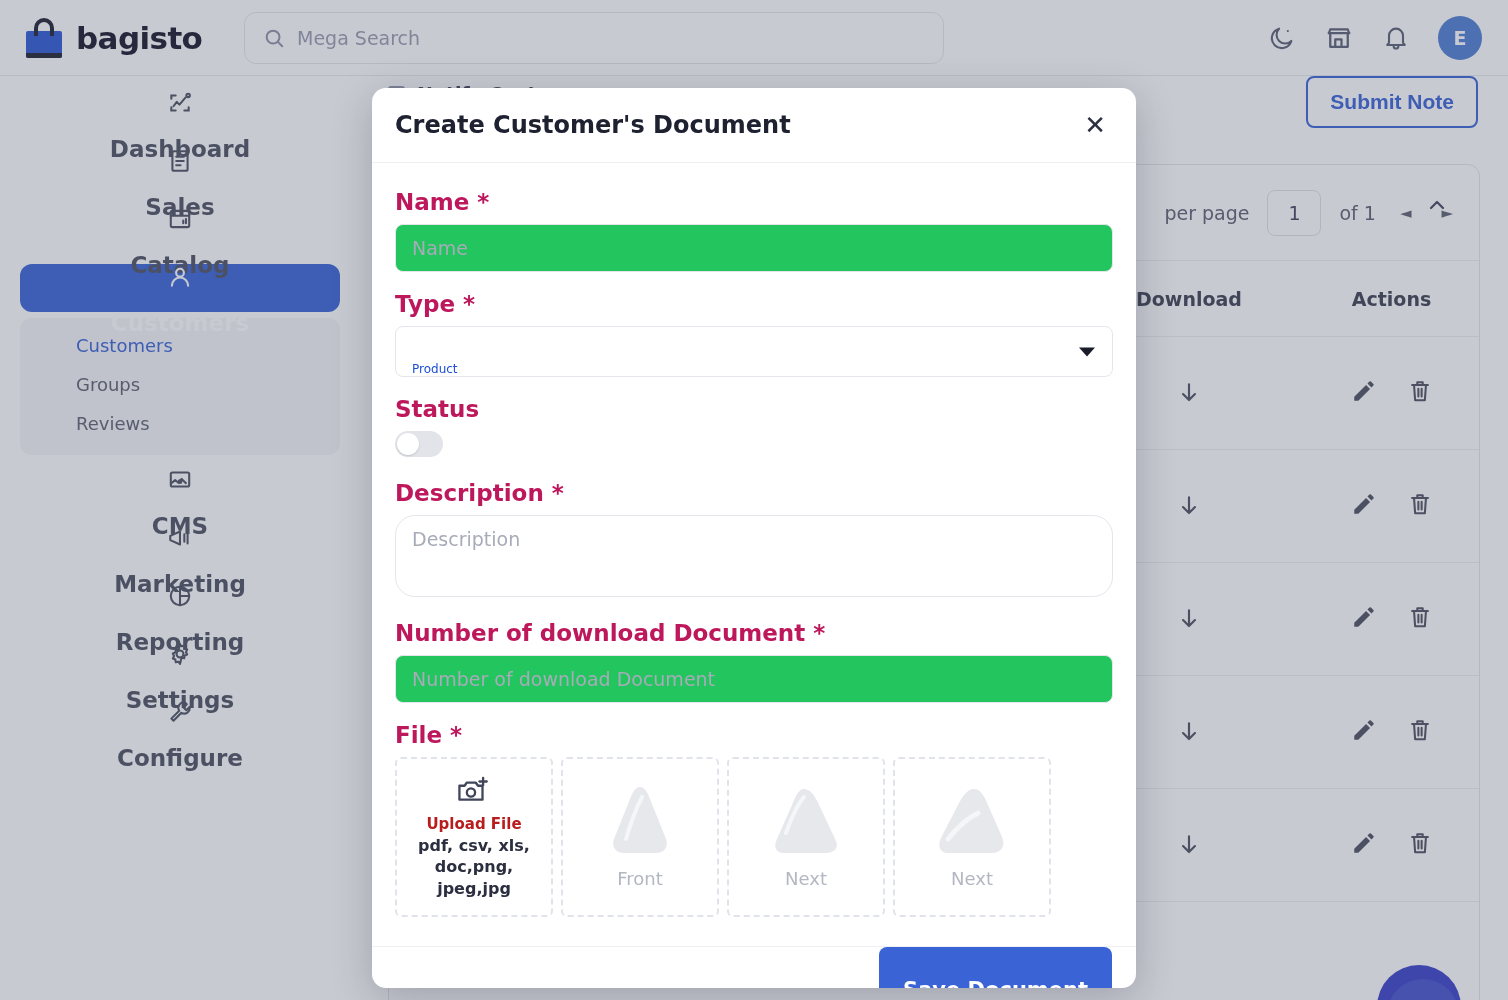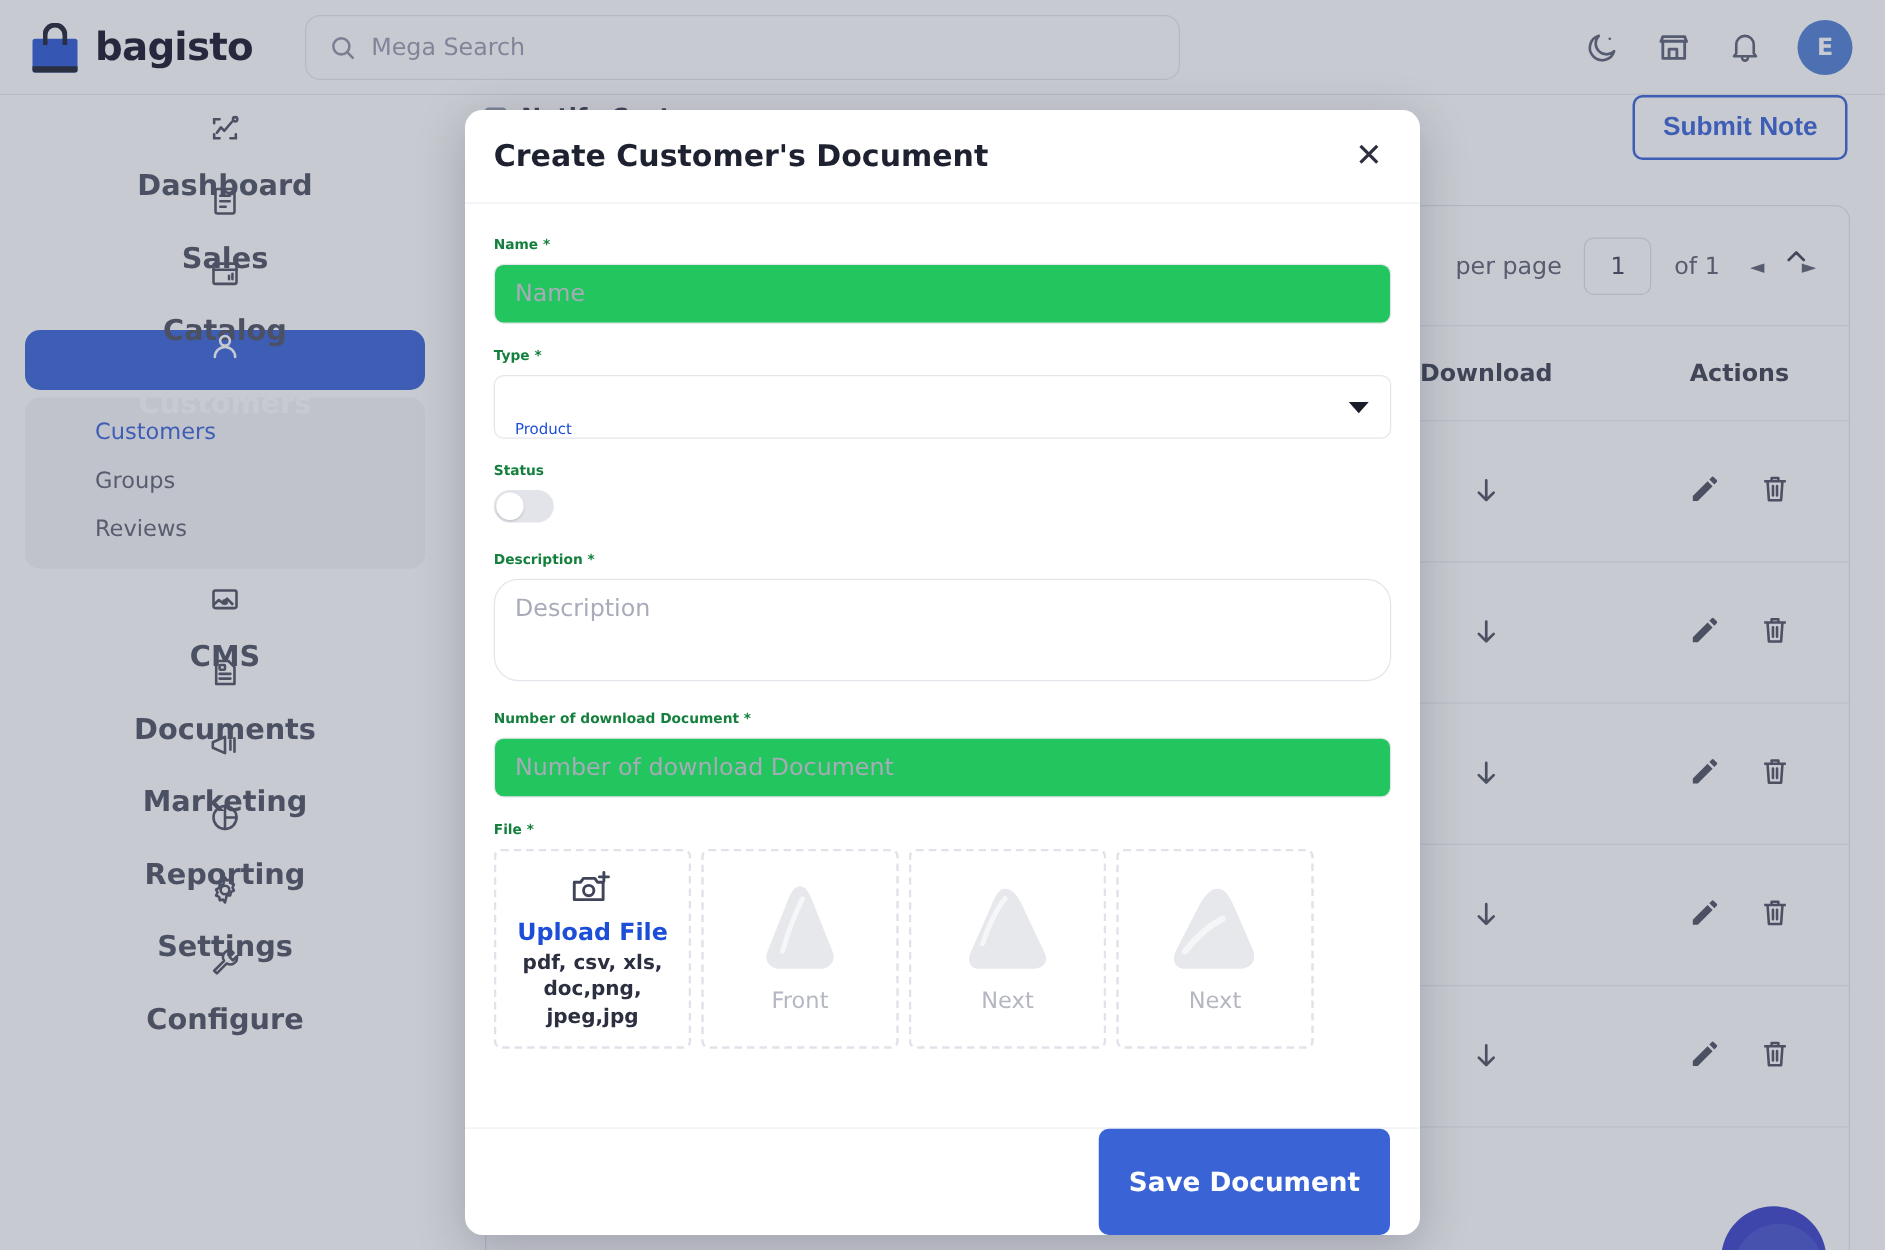--- a/index.html
+++ b/index.html
@@ -189,21 +189,21 @@
     background: #3a63d6; color: #fff;
     border: none; border-radius: 8px;
     font-size: 21px; font-weight: 700;
     padding: 15px 24px;
     font-family: inherit;
   }
 
   .field { margin-bottom: 19px; }
   .flabel {
     display: block;
-    font-size: 11px; font-weight: 700; color: #15803d;
+    font-size: 23px; font-weight: 700; color: #be185d;
     margin-bottom: 9px;
   }
   .finput {
     width: 100%; height: 48px;
     border: 1px solid #e4e6eb; border-radius: 8px;
     padding: 0 16px; font-size: 19px; color: #2b2f40;
     font-family: inherit; background: #22c55e;
   }
   .finput::placeholder { color: #a8abb8; }
   .fselect {
@@ -237,21 +237,21 @@
   }
 
   .file-row { display: flex; gap: 8px; margin-top: 2px; }
   .file-box {
     width: 158px; height: 160px;
     border: 2px dashed #e1e3ea; border-radius: 6px;
     display: flex; flex-direction: column;
     align-items: center; justify-content: center;
   }
   .upload-title {
-    font-size: 19px; font-weight: 700; color: #1d4ed8;
+    font-size: 15px; font-weight: 700; color: #b91c1c;
     margin-top: 6px;
   }
   .upload-sub {
     font-size: 16px; font-weight: 700; color: #2b2f40;
     text-align: center; line-height: 1.35; margin-top: 2px;
   }
   .thumb-box { justify-content: space-between; padding: 22px 0 26px 0; }
   .broken { opacity: 1; }
   .thumb-label { font-size: 18px; color: #b4b7c2; }
 </style>
@@ -356,30 +356,20 @@
       <span class="nav-ic">
         <svg width="26" height="26" viewBox="0 0 24 24" fill="none" stroke="currentColor" stroke-width="1.9">
           <rect x="3.5" y="5" width="17" height="13" rx="1.5"></rect>
           <path d="M3.5 15.5l4-3.5 3 2.5 3-3.5 4.5 4.5" stroke-linejoin="round"></path>
           <circle cx="12" cy="13.5" r="1.3"></circle>
         </svg>
       </span>
       <span>CMS</span>
     </div>
 
-    <div class="nav-item">
-      <span class="nav-ic">
-        <svg width="26" height="26" viewBox="0 0 24 24" fill="none" stroke="currentColor" stroke-width="1.9">
-          <path d="M5.5 3.5h9l4.5 4.5v12.5h-13.5z" stroke-linejoin="round"></path>
-          <rect x="8" y="6.5" width="4" height="3.5" rx="0.7"></rect>
-          <path d="M8 13h8M8 16.5h8" stroke-linecap="round"></path>
-        </svg>
-      </span>
-      <span>Documents</span>
-    </div>
 
     <div class="nav-item">
       <span class="nav-ic">
         <svg width="26" height="26" viewBox="0 0 24 24" fill="none" stroke="currentColor" stroke-width="1.9">
           <path d="M3 10v4l9 4V6l-9 4z" stroke-linejoin="round"></path>
           <path d="M16 8.5v7M19 7v10" stroke-linecap="round"></path>
         </svg>
       </span>
       <span>Marketing</span>
     </div>

